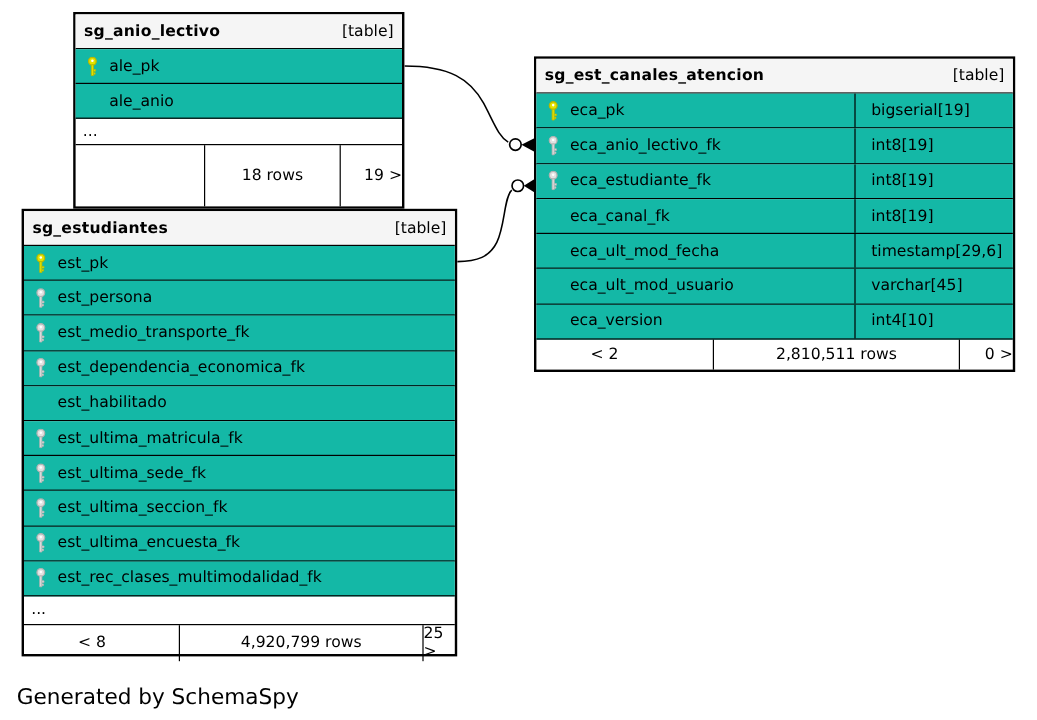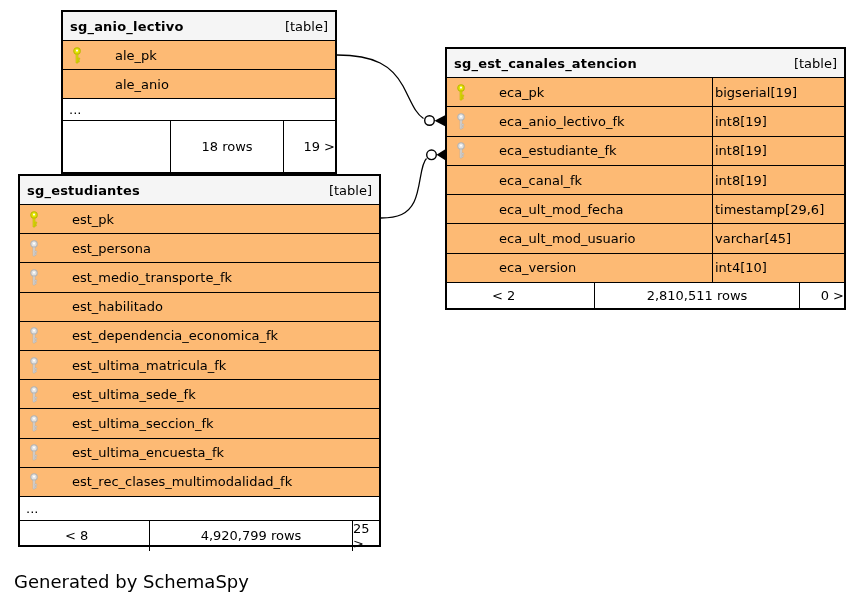--- a/index.html
+++ b/index.html
@@ -33,36 +33,35 @@
   .tname { font-weight: bold; letter-spacing: 0.2px; }
   .tbadge { font-weight: normal; }
 
   .rows { flex: none; display: flex; flex-direction: column; }
   .col-row {
     display: flex;
     align-items: center;
     border-bottom: 1px solid #000;
     height: 29px;
     flex: none;
-    background: #fdba74;
-    gap: 24px;
+    background: #14b8a6;
   }
   #tbl1 .col-row { height: 29.2px; }
   #tbl2 .col-row { height: 29.3px; }
 
   .key-slot { width: 10px; margin-left: 9px; margin-right: 9px; flex: none; display: flex; align-items: center; }
   .col-name { flex: 1; white-space: nowrap; overflow: hidden; }
   .col-type {
     width: 132px;
     flex: none;
     align-self: stretch;
     display: flex;
     align-items: center;
     border-left: 1px solid #000;
-    padding-left: 2px;
+    padding-left: 13px;
     white-space: nowrap;
   }
 
   .erow {
     border-bottom: 1px solid #000;
     height: 22px;
     display: flex;
     align-items: center;
     padding-left: 6px;
     flex: none;
@@ -164,33 +163,33 @@
           <svg width="10" height="17" viewBox="0 0 10 17">
             <circle cx="5" cy="4" r="3.2" fill="#e2e2e2" stroke="#b2b2b2" stroke-width="1.1"></circle>
             <circle cx="5" cy="3.6" r="1.05" fill="#ffffff"></circle>
             <path d="M4.1 7 h1.8 v9 h-1.8 z" fill="#e2e2e2" stroke="#b2b2b2" stroke-width="0.7"></path>
             <path d="M5.9 11 h1.8 v1.4 h-1.8 z M5.9 13.6 h1.4 v1.3 h-1.4 z" fill="#e2e2e2" stroke="#b2b2b2" stroke-width="0.6"></path>
           </svg>
         </span>
         <span class="col-name">est_medio_transporte_fk</span>
       </div>
       <div class="col-row">
+        <span class="key-slot">
+          <svg width="10" height="17" viewBox="0 0 10 17">
+            <circle cx="5" cy="4" r="3.2" fill="#e2e2e2" stroke="#b2b2b2" stroke-width="1.1"></circle>
+            <circle cx="5" cy="3.6" r="1.05" fill="#ffffff"></circle>
+            <path d="M4.1 7 h1.8 v9 h-1.8 z" fill="#e2e2e2" stroke="#b2b2b2" stroke-width="0.7"></path>
+            <path d="M5.9 11 h1.8 v1.4 h-1.8 z M5.9 13.6 h1.4 v1.3 h-1.4 z" fill="#e2e2e2" stroke="#b2b2b2" stroke-width="0.6"></path>
+          </svg>
+        </span>
+        <span class="col-name">est_dependencia_economica_fk</span>
+      </div>
+      <div class="col-row">
         <span class="key-slot"></span>
         <span class="col-name">est_habilitado</span>
-      </div>
-      <div class="col-row">
-        <span class="key-slot">
-          <svg width="10" height="17" viewBox="0 0 10 17">
-            <circle cx="5" cy="4" r="3.2" fill="#e2e2e2" stroke="#b2b2b2" stroke-width="1.1"></circle>
-            <circle cx="5" cy="3.6" r="1.05" fill="#ffffff"></circle>
-            <path d="M4.1 7 h1.8 v9 h-1.8 z" fill="#e2e2e2" stroke="#b2b2b2" stroke-width="0.7"></path>
-            <path d="M5.9 11 h1.8 v1.4 h-1.8 z M5.9 13.6 h1.4 v1.3 h-1.4 z" fill="#e2e2e2" stroke="#b2b2b2" stroke-width="0.6"></path>
-          </svg>
-        </span>
-        <span class="col-name">est_dependencia_economica_fk</span>
       </div>
       <div class="col-row">
         <span class="key-slot">
           <svg width="10" height="17" viewBox="0 0 10 17">
             <circle cx="5" cy="4" r="3.2" fill="#e2e2e2" stroke="#b2b2b2" stroke-width="1.1"></circle>
             <circle cx="5" cy="3.6" r="1.05" fill="#ffffff"></circle>
             <path d="M4.1 7 h1.8 v9 h-1.8 z" fill="#e2e2e2" stroke="#b2b2b2" stroke-width="0.7"></path>
             <path d="M5.9 11 h1.8 v1.4 h-1.8 z M5.9 13.6 h1.4 v1.3 h-1.4 z" fill="#e2e2e2" stroke="#b2b2b2" stroke-width="0.6"></path>
           </svg>
         </span>

